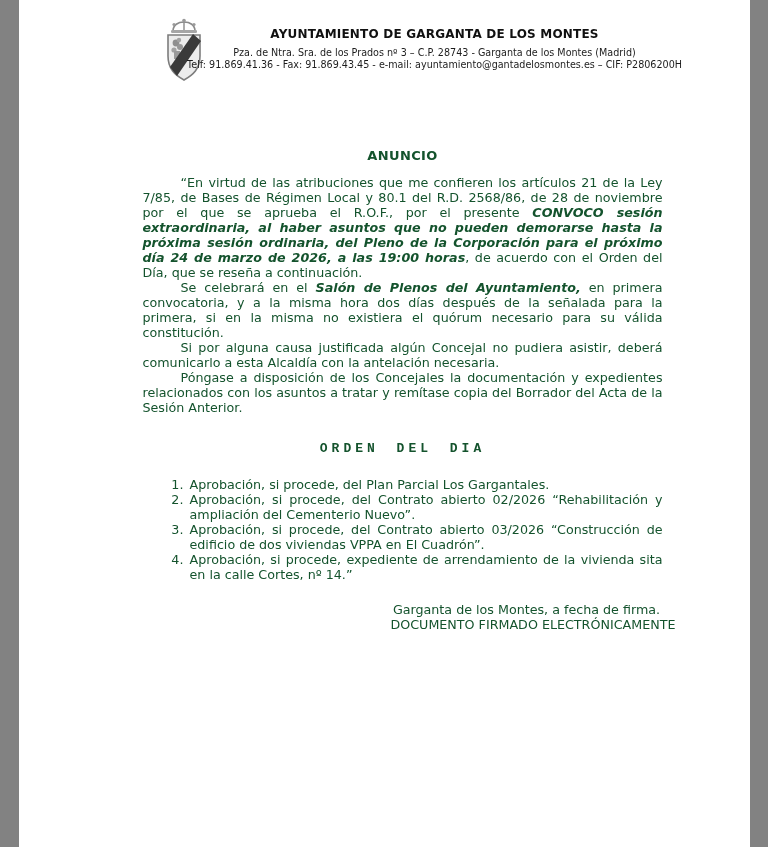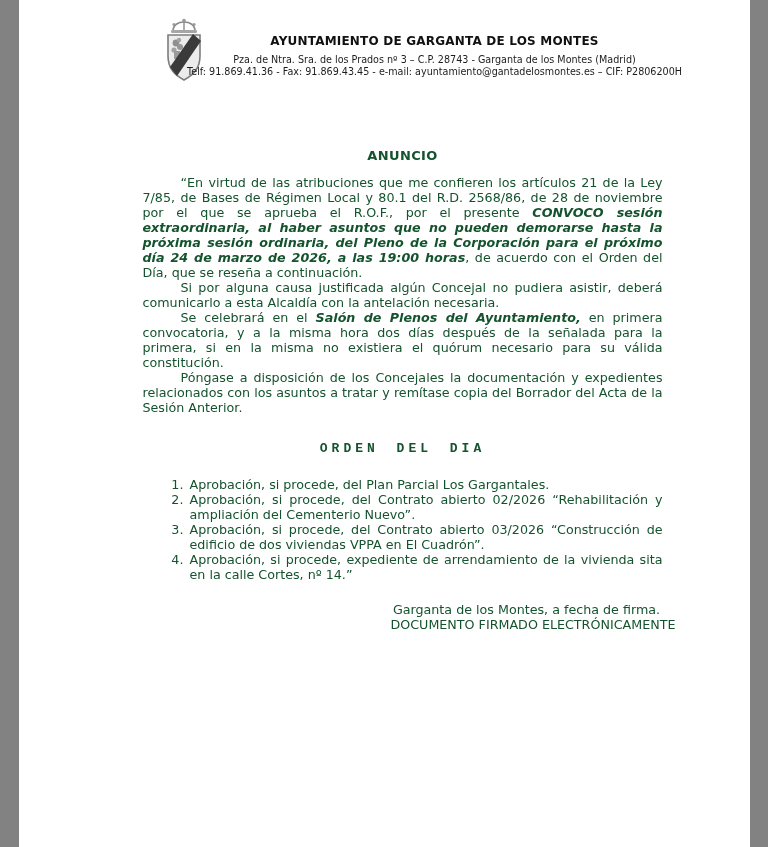--- a/index.html
+++ b/index.html
@@ -16,21 +16,21 @@
     margin: 0 auto;
     background: #ffffff;
     position: relative;
     box-sizing: border-box;
     color: #111111;
   }
   
   .letterhead { position: absolute; top: 18px; left: 0; width: 100%; height: 70px; }
   .logo { position: absolute; left: 136px; top: 0; }
   .header-text {
-    position: absolute; left: 100px; top: 16px; width: 632px;
+    position: absolute; left: 100px; top: 9px; width: 632px;
     text-align: center;
   }
   .header-title { font-size: 12px; font-weight: bold; letter-spacing: 0.2px; }
   .header-address { font-size: 9.6px; margin-top: 6px; color: #1c1c1c; }
   .header-contact { font-size: 9.6px; margin-top: 1px; color: #1c1c1c; }
   
   .content {
     position: absolute; left: 124px; top: 148px; width: 520px;
     font-size: 12.7px; line-height: 15px; color: #14532d;
   }
@@ -90,22 +90,22 @@
       <div class="header-contact">Telf: 91.869.41.36  -  Fax: 91.869.43.45  -  e-mail: ayuntamiento@gantadelosmontes.es – CIF: P2806200H</div>
     </div>
   </div>
 
   <div class="content">
     <h1 class="doc-title">ANUNCIO</h1>
 
 
     <div class="decree">
       <p><span>“En virtud de las atribuciones que me confieren los artículos 21 de la Ley 7/85, de Bases de Régimen Local y 80.1 del R.D. 2568/86, de 28 de noviembre por el que se aprueba el R.O.F., por el presente </span><span class="b">CONVOCO sesión extraordinaria, al haber asuntos que no pueden demorarse hasta la próxima sesión ordinaria, del Pleno de la Corporación para el próximo día 24 de marzo de 2026, a las 19:00 horas</span><span>, de acuerdo con el Orden del Día, que se reseña a continuación.</span></p>
+      <p><span>Se celebrará en el </span><span class="b">Salón de Plenos del Ayuntamiento,</span><span> en primera convocatoria, y a la misma hora dos días después de la señalada para la primera, si en la misma no existiera el quórum necesario para su válida constitución.</span></p>
       <p><span>Si por alguna causa justificada algún Concejal no pudiera asistir, deberá comunicarlo a esta Alcaldía con la antelación necesaria.</span></p>
-      <p><span>Se celebrará en el </span><span class="b">Salón de Plenos del Ayuntamiento,</span><span> en primera convocatoria, y a la misma hora dos días después de la señalada para la primera, si en la misma no existiera el quórum necesario para su válida constitución.</span></p>
       <p><span>Póngase a disposición de los Concejales la documentación y expedientes relacionados con los asuntos a tratar y remítase copia del Borrador del Acta de la Sesión Anterior.</span></p>
     </div>
 
     <div class="order-heading">ORDEN DEL DIA</div>
 
     <ol class="order-list">
       <li>Aprobación, si procede, del Plan Parcial Los Gargantales.</li>
       <li>Aprobación, si procede, del Contrato abierto 02/2026 “Rehabilitación y ampliación del Cementerio Nuevo”.</li>
       <li>Aprobación, si procede, del Contrato abierto 03/2026 “Construcción de edificio de dos viviendas VPPA en El Cuadrón”.</li>
       <li>Aprobación, si procede, expediente de arrendamiento de la vivienda sita en la calle Cortes, nº 14.”</li>

